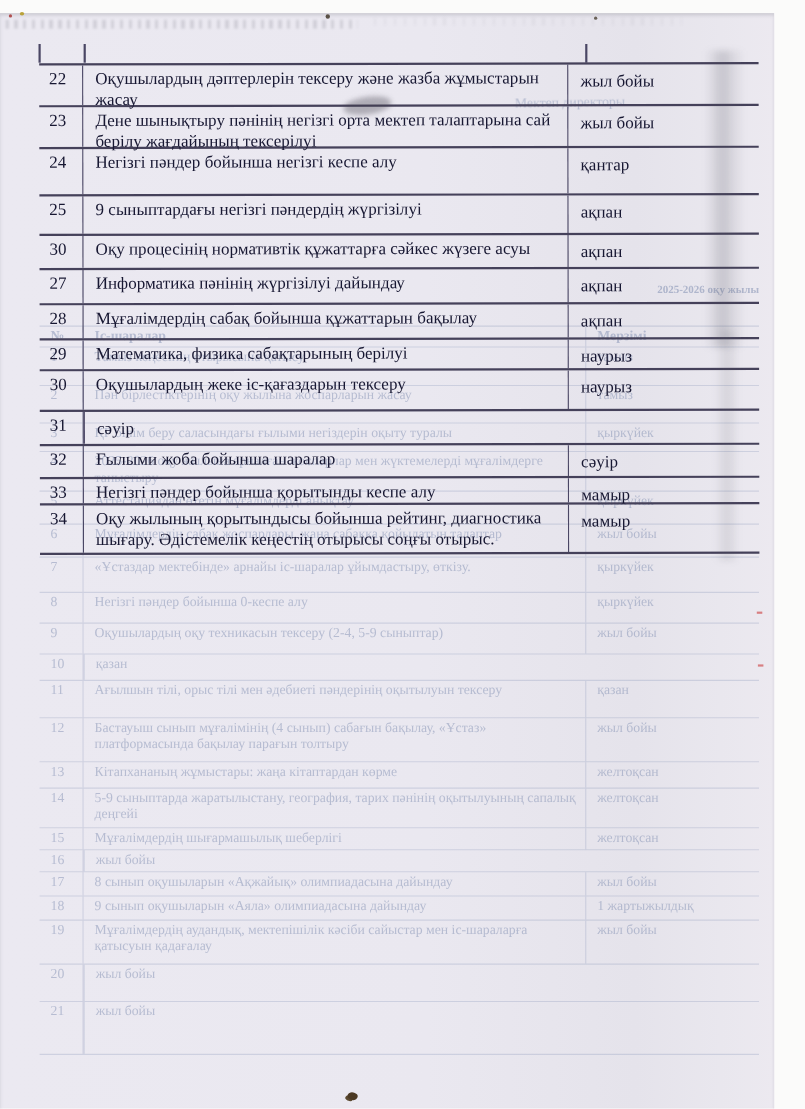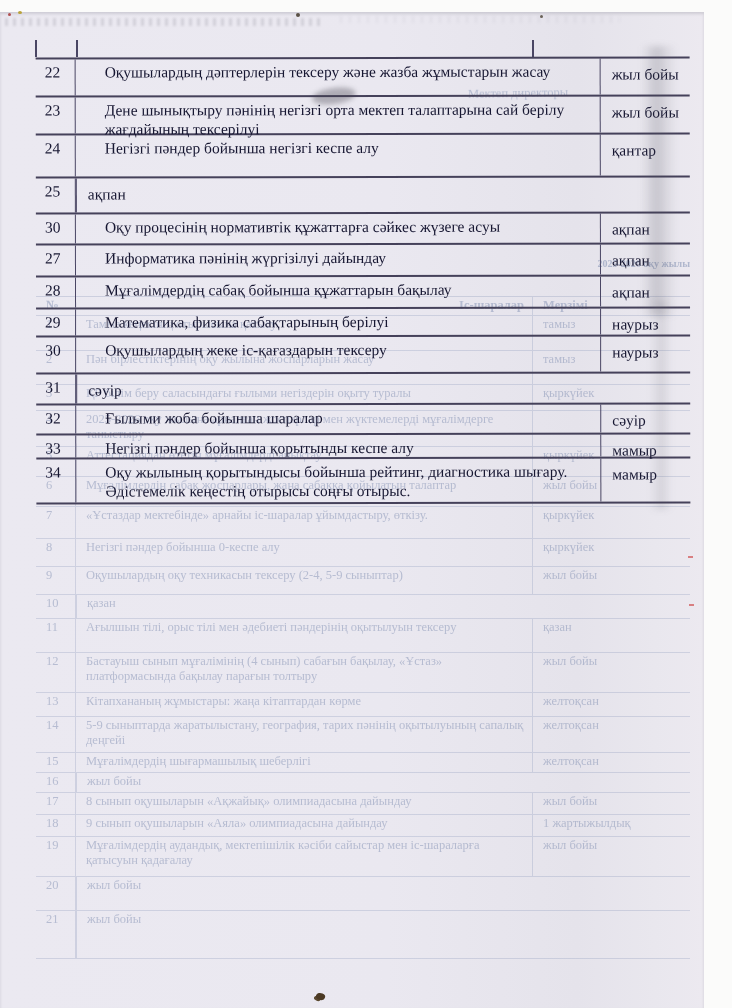--- a/index.html
+++ b/index.html
@@ -14,27 +14,27 @@
          font-size:12.5px;line-height:15px;border-top:1px solid rgba(125,140,176,.28);
          filter:blur(.3px);}
   .btitle{position:absolute;left:36px;top:258px;width:654px;text-align:right;font-weight:bold;
           color:rgba(118,133,172,.5);font-size:10px;filter:blur(.4px);}
   .bfrag{position:absolute;color:rgba(125,140,176,.45);font-size:12.5px;filter:blur(.4px);}
   .brow{display:flex;box-sizing:border-box;border-bottom:1px solid rgba(125,140,176,.26);}
   .bnum{width:40px;box-sizing:border-box;padding:1px 0 0 10px;border-right:1px solid rgba(125,140,176,.26);}
   .btext{width:456px;box-sizing:border-box;padding:1px 8px 0 10px;}
   .bper{flex:1;box-sizing:border-box;border-left:1px solid rgba(125,140,176,.26);padding:1px 0 0 10px;}
   .bhead{font-weight:bold;}
-  .bhead .btext{text-align:right;}
+  .bhead .btext{text-align:left;}
   
   .mtable{position:absolute;left:36px;top:57px;width:654px;border-top:2px solid #45415a;
           color:#171732;font-size:15.5px;line-height:18.5px;transform:rotate(-0.1deg);}
   .mrow{display:flex;box-sizing:border-box;border-bottom:2px solid #45415a;background:transparent;}
   .mnum{width:40px;box-sizing:border-box;padding:4px 0 0 9px;border-right:1.5px solid #4a4664;}
-  .mtext{width:524px;box-sizing:border-box;padding:4px 10px 0 29px;}
+  .mtext{width:440px;box-sizing:border-box;padding:4px 10px 0 11px;}
   .mper{flex:1;box-sizing:border-box;border-left:1.5px solid #4a4664;padding:7px 0 0 11px;}
   
   .stub{position:absolute;width:1.5px;background:#4a4664;}
   
   .smudge-topline{position:absolute;left:5px;top:18px;width:320px;height:8px;opacity:.5;
     background:repeating-linear-gradient(90deg,rgba(95,95,108,.35) 0 3px,transparent 3px 8px);
     filter:blur(1.2px);}
   .smudge-topline2{position:absolute;left:340px;top:16px;width:280px;height:7px;opacity:.25;
     background:repeating-linear-gradient(90deg,rgba(95,95,108,.3) 0 2px,transparent 2px 9px);
     filter:blur(1.4px);}
@@ -183,20 +183,21 @@
         <div class="mtext">Дене  шынықтыру  пәнінің негізгі орта мектеп талаптарына сай берілу жағдайының тексерілуі</div>
         <div class="mper">жыл бойы</div>
       </div>
     <div class="mrow" style="height:43px">
         <div class="mnum">24</div>
         <div class="mtext">Негізгі пәндер бойынша негізгі кеспе алу</div>
         <div class="mper">қантар</div>
       </div>
     <div class="mrow" style="height:36px">
         <div class="mnum">25</div>
+        <div class="mtext">9 сыныптардағы негізгі пәндердің жүргізілуі</div>
         <div class="mper">ақпан</div>
       </div>
     <div class="mrow" style="height:31px">
         <div class="mnum">30</div>
         <div class="mtext">Оқу процесінің нормативтік құжаттарға сәйкес жүзеге асуы</div>
         <div class="mper">ақпан</div>
       </div>
     <div class="mrow" style="height:32px">
         <div class="mnum">27</div>
         <div class="mtext">Информатика пәнінің жүргізілуі дайындау</div>

